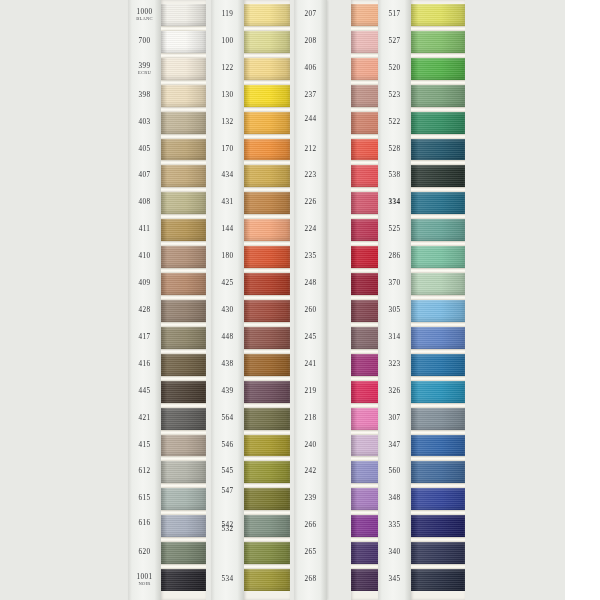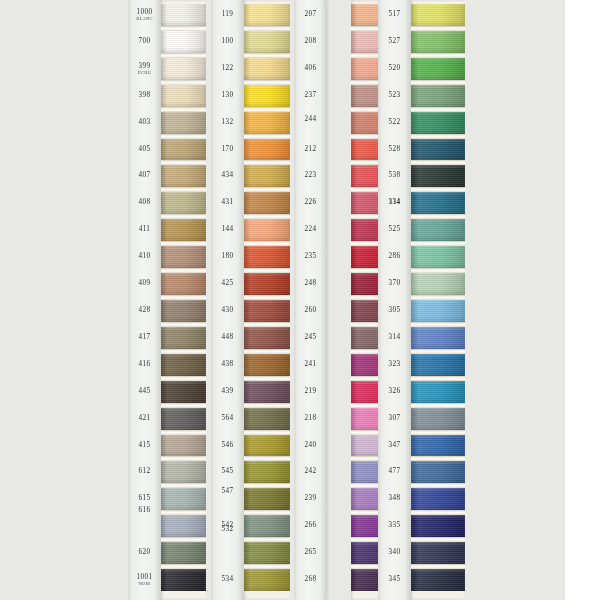--- a/index.html
+++ b/index.html
@@ -150,21 +150,21 @@
           <div class="code" style="top: 257.136px;">410</div>
           <div class="code" style="top: 284.045px;">409</div>
           <div class="code" style="top: 310.955px;">428</div>
           <div class="code" style="top: 337.864px;">417</div>
           <div class="code" style="top: 364.773px;">416</div>
           <div class="code" style="top: 391.682px;">445</div>
           <div class="code" style="top: 418.591px;">421</div>
           <div class="code" style="top: 445.5px;">415</div>
           <div class="code" style="top: 472.409px;">612</div>
           <div class="code" style="top: 499.318px;">615</div>
-          <div class="code" style="top: 511px;">616</div>
+          <div class="code" style="top: 524px;">616</div>
           <div class="code" style="top: 553.136px;">620</div>
           <div class="code" style="top: 580.045px;">1001<span class="sub">NOIR</span></div>
         </div>
         <div class="swatch-strip" style="width: 45px;">
           <div class="swatch" title="1000" style="top: 4px; height: 21.9091px; background-color: rgb(242, 240, 233);"></div>
           <div class="gap" style="top: 25.9091px; height: 5px;"></div>
           <div class="swatch" title="400" style="top: 30.9091px; height: 21.9091px; background-color: rgb(251, 250, 246);"></div>
           <div class="gap" style="top: 52.8182px; height: 5px;"></div>
           <div class="swatch" title="399" style="top: 57.8182px; height: 21.9091px; background-color: rgb(243, 234, 216);"></div>
           <div class="gap" style="top: 79.7273px; height: 5px;"></div>
@@ -361,21 +361,21 @@
           <div class="code" style="top: 203.318px; font-weight: bold;">334</div>
           <div class="code" style="top: 230.227px;">525</div>
           <div class="code" style="top: 257.136px;">286</div>
           <div class="code" style="top: 284.045px;">370</div>
           <div class="code" style="top: 310.955px;">305</div>
           <div class="code" style="top: 337.864px;">314</div>
           <div class="code" style="top: 364.773px;">323</div>
           <div class="code" style="top: 391.682px;">326</div>
           <div class="code" style="top: 418.591px;">307</div>
           <div class="code" style="top: 445.5px;">347</div>
-          <div class="code" style="top: 472.409px;">477</div>
+          <div class="code" style="top: 472.409px;">560</div>
           <div class="code" style="top: 499.318px;">348</div>
           <div class="code" style="top: 526.227px;">335</div>
           <div class="code" style="top: 553.136px;">340</div>
           <div class="code" style="top: 580.045px;">345</div>
         </div>
         <div class="swatch-strip" style="width: 54px;">
           <div class="swatch" title="517" style="top: 4px; height: 21.9091px; background-color: rgb(223, 224, 92);"></div>
           <div class="gap" style="top: 25.9091px; height: 5px;"></div>
           <div class="swatch" title="527" style="top: 30.9091px; height: 21.9091px; background-color: rgb(127, 190, 103);"></div>
           <div class="gap" style="top: 52.8182px; height: 5px;"></div>

